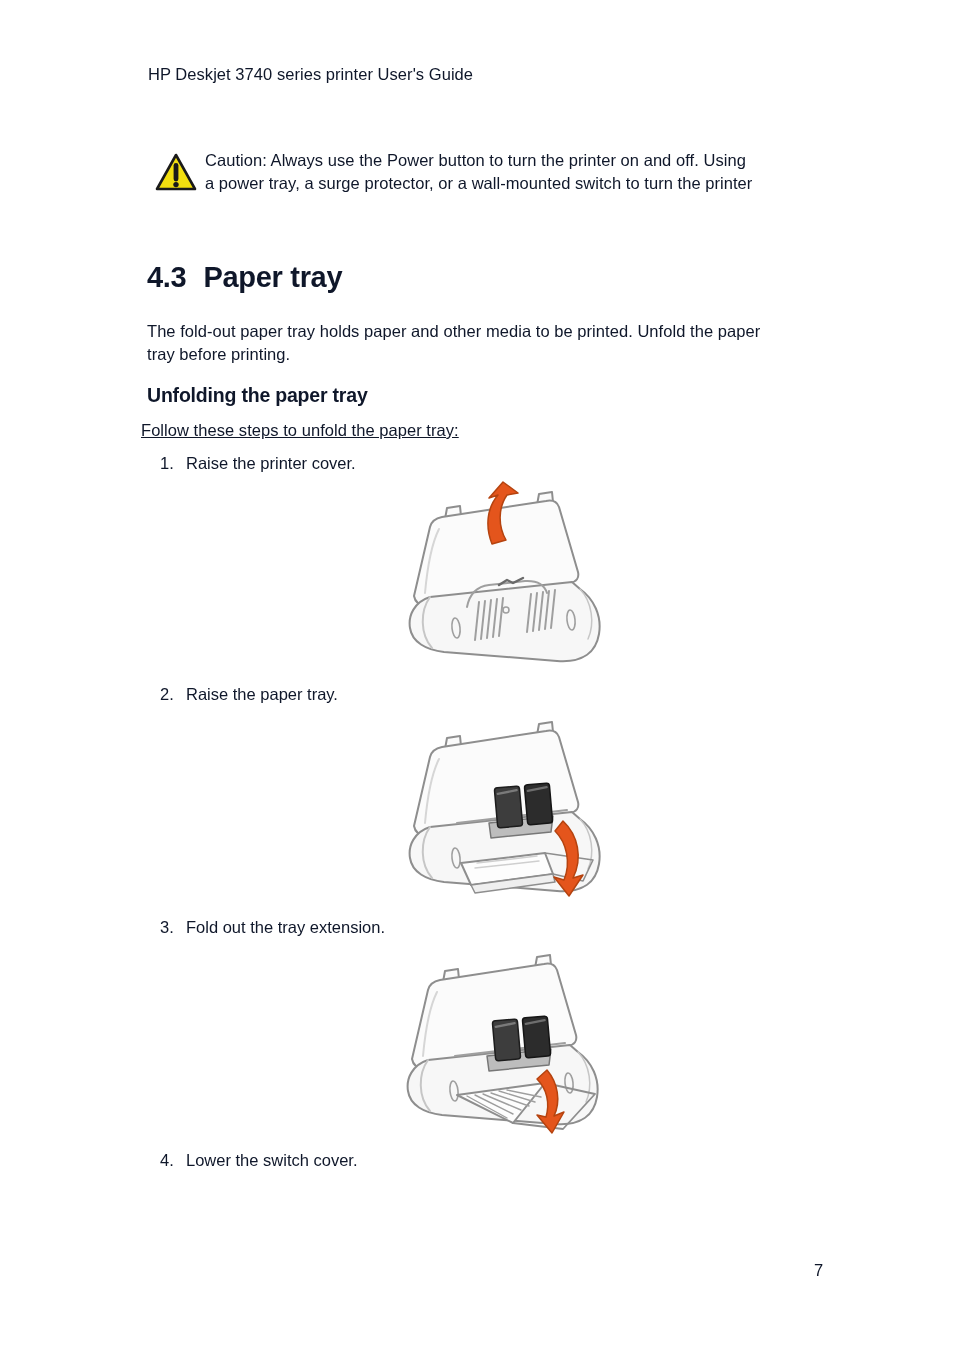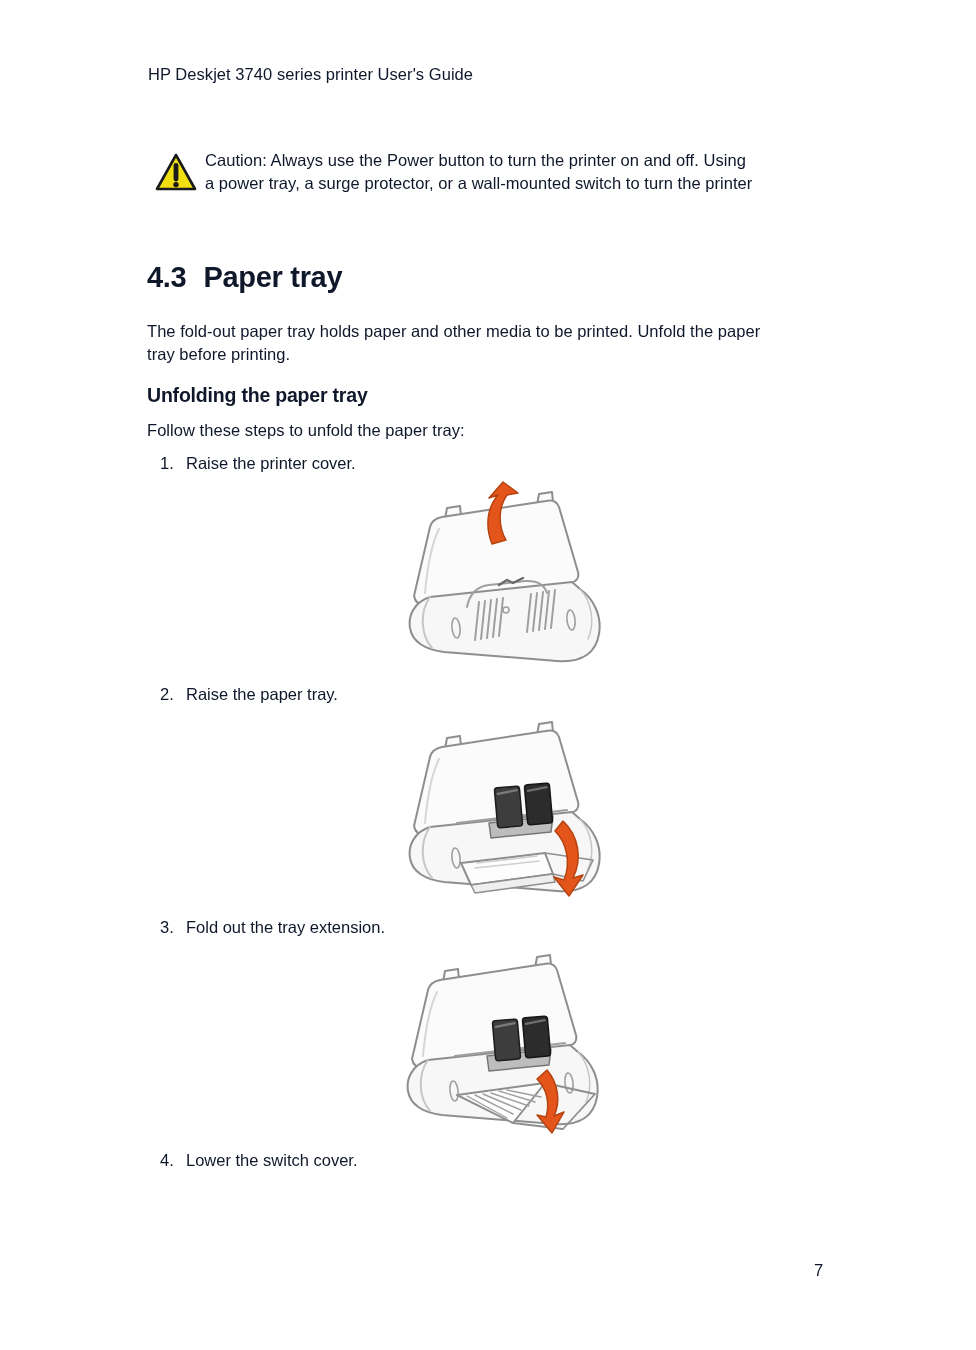--- a/index.html
+++ b/index.html
@@ -46,21 +46,21 @@
     <span class="h1-num">4.3</span><span>Paper tray</span>
   </div>
 
   <div class="abs body-txt" style="left:147px; top:320px; width:700px;">
     <span class="line">The fold-out paper tray holds paper and other media to be printed. Unfold the paper</span>
     <span class="line">tray before printing.</span>
   </div>
 
   <div class="abs h2" style="left:147px; top:384px;">Unfolding the paper tray</div>
 
-  <div class="abs body-txt" style="left:147px; top:419px;">Follow these steps to unfold the paper tray:</div>
+  <div class="abs body-txt" style="left:141px; top:419px;text-decoration:underline;">Follow these steps to unfold the paper tray:</div>
 
   <div class="abs step" style="left:160px; top:452px;">
     <span class="step-num">1.</span>
     <span>Raise the printer cover.</span>
   </div>
 
   <div class="abs" style="left:399px; top:481px;">
     <svg width="212" height="188" viewBox="0 0 212 188">
       <g stroke-linejoin="round" stroke-linecap="round">
         <path d="M46,38 L48,27 L61,25 L62,35 Z" fill="#fbfbfb" stroke="#8e8e8e" stroke-width="2"></path>

